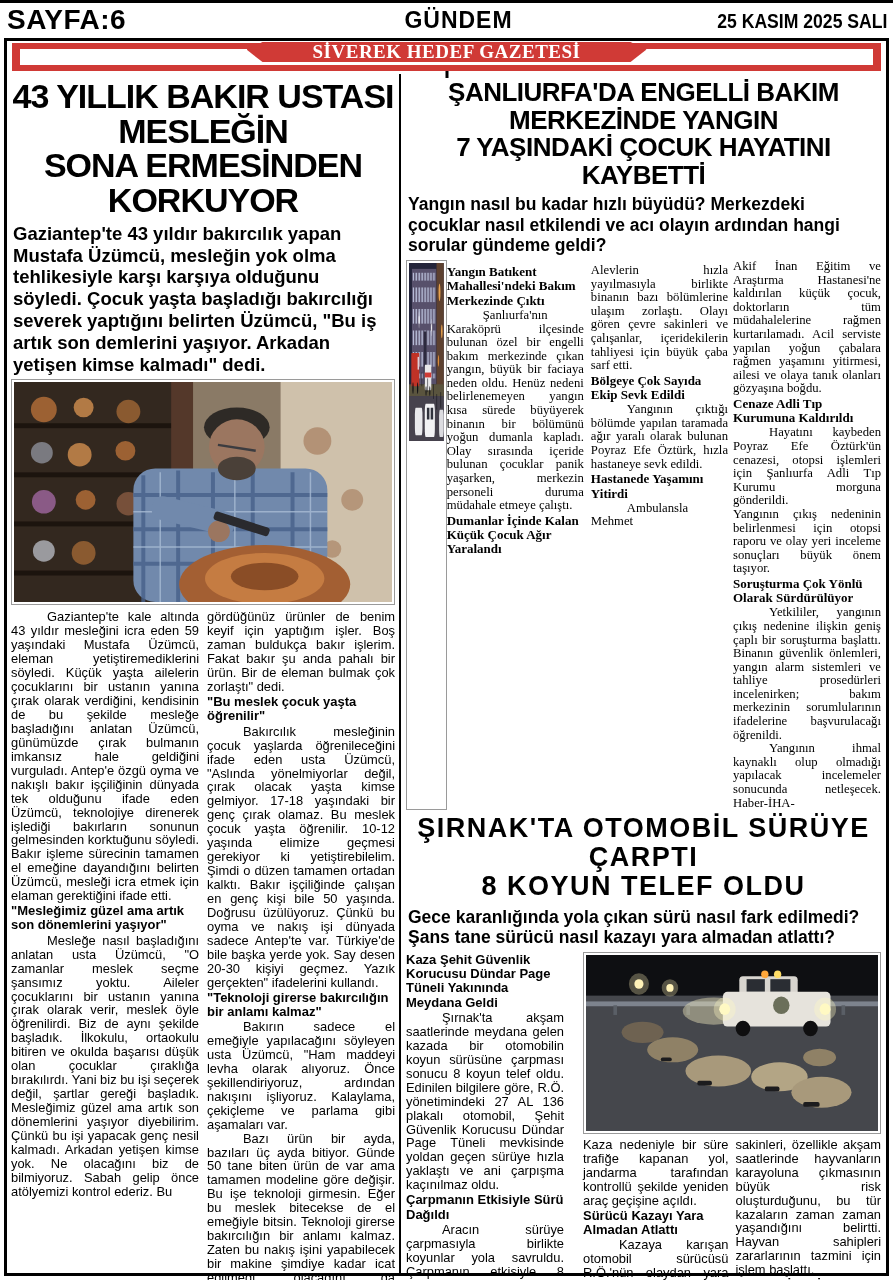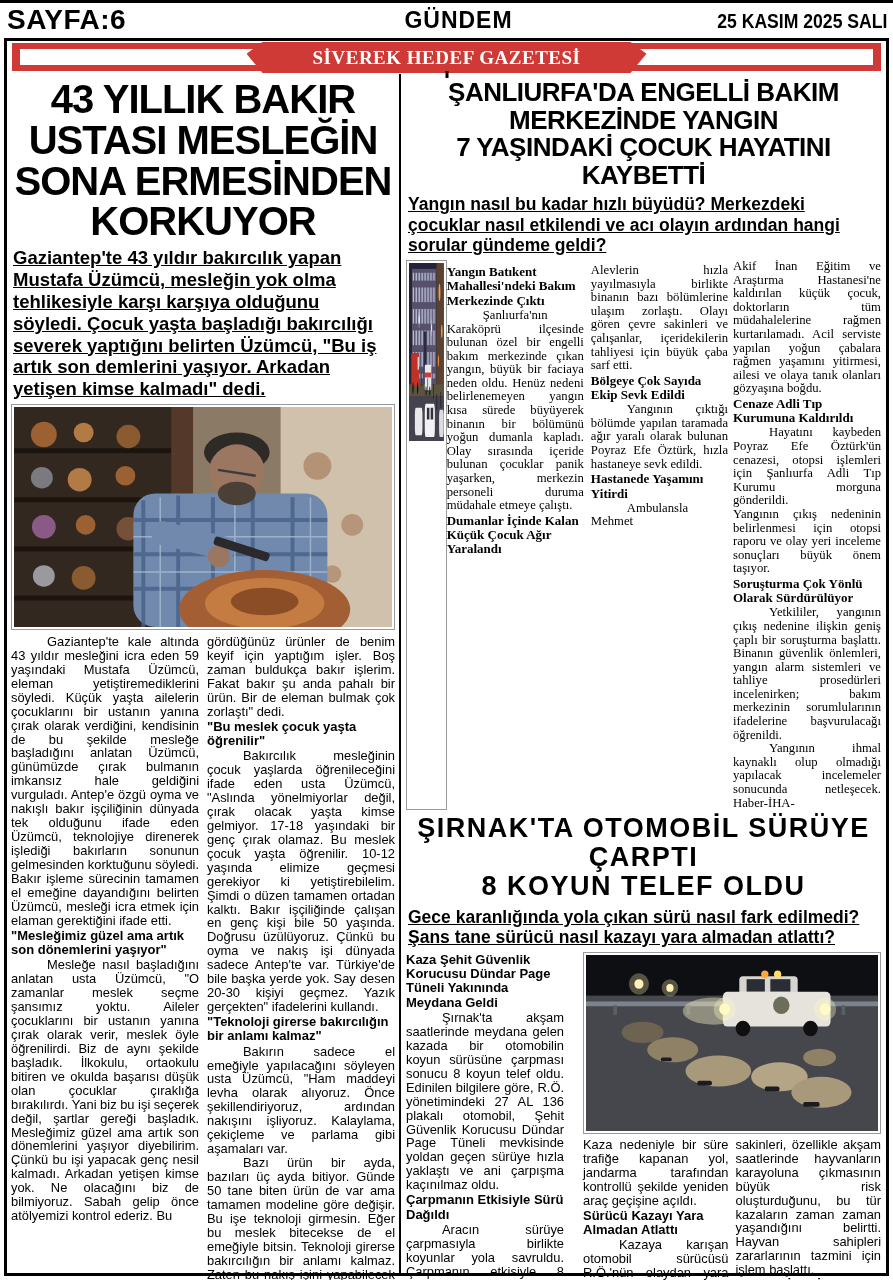--- a/index.html
+++ b/index.html
@@ -7,36 +7,36 @@
         font-family:"Liberation Sans",sans-serif;color:#000;}
   .topstrip{position:absolute;top:0;left:0;right:0;height:3px;background:#000;}
   .masthead{position:absolute;top:3px;left:0;right:0;height:34px;}
   .page-no{position:absolute;left:7px;top:1px;font-size:28px;font-weight:bold;letter-spacing:.5px;}
   .section-title{position:absolute;left:0;right:0;top:4px;text-align:center;font-size:23px;font-weight:bold;letter-spacing:1px;padding-left:24px;}
   .edition-date{position:absolute;right:6px;top:7px;font-size:20px;font-weight:bold;transform:scaleX(.88);transform-origin:right center;white-space:nowrap;}
   .paperbox{position:absolute;left:4px;right:4px;top:38px;bottom:4px;border:3px solid #000;background:#fff;}
   
   .banner{position:absolute;top:2px;left:5px;right:5px;height:28px;background:#d03a36;}
   .banner-stripe{position:absolute;top:6px;bottom:6px;left:8px;right:8px;background:#fff;}
-  .banner-badge{position:absolute;left:50%;top:-1px;transform:translateX(-50%);height:31px;width:400px;
+  .banner-badge{position:absolute;left:50%;top:-1px;transform:translateX(-50%);height:20px;width:400px;
     background:#d03a36;display:flex;align-items:center;justify-content:center;
     clip-path:polygon(4% 0,96% 0,100% 38%,96% 100%,4% 100%,0 38%);}
   .banner-badge span{color:#fff;font-family:"Liberation Serif",serif;font-weight:bold;font-size:19px;letter-spacing:.5px;white-space:nowrap;}
   .banner-tick{position:absolute;left:50%;top:30px;width:3px;height:7px;background:#000;transform:translateX(-50%);}
   
   .cols-wrap{position:absolute;top:33px;left:0;right:0;bottom:0;display:flex;}
   .left-sec{width:392px;display:flex;flex-direction:column;padding:3px 4px 4px 4px;box-sizing:border-box;}
   .vline{width:2px;background:#000;}
   .right-sec{flex:1;display:flex;flex-direction:column;padding:3px 5px 4px 5px;box-sizing:border-box;min-width:0;}
   
   .hl{margin:0;text-align:center;font-weight:bold;}
-  .hl1{font-size:40px;line-height:1.02;letter-spacing:-1px;margin-top:2px;}
+  .hl1{font-size:34px;line-height:1.02;letter-spacing:-1px;margin-top:2px;}
   .hl2{font-size:26px;line-height:1.06;letter-spacing:-.5px;margin-top:2px;}
   .hl3{font-size:27px;line-height:1.08;letter-spacing:1.5px;margin-top:4px;}
-  .lead{margin:5px 2px 4px 2px;font-weight:bold;line-height:1.18;text-decoration:underline;}
+  .lead{margin:5px 2px 4px 2px;font-weight:bold;line-height:1.18;}
   .lead1{font-size:18.5px;}
   .lead2,.lead3{font-size:17.5px;}
   
   .photo{border:1px solid #9a9a9a;background:#fff;padding:2px;box-sizing:border-box;}
   .photo svg{display:block;width:100%;}
   
   .bp{margin:0;font-size:12.9px;line-height:1.08;text-align:justify;}
   .sub{margin:1px 0;font-size:13px;font-weight:bold;line-height:1.1;text-align:left;}
   .ind{text-indent:36px;}
   .a1cols{display:flex;gap:8px;margin-top:5px;}

